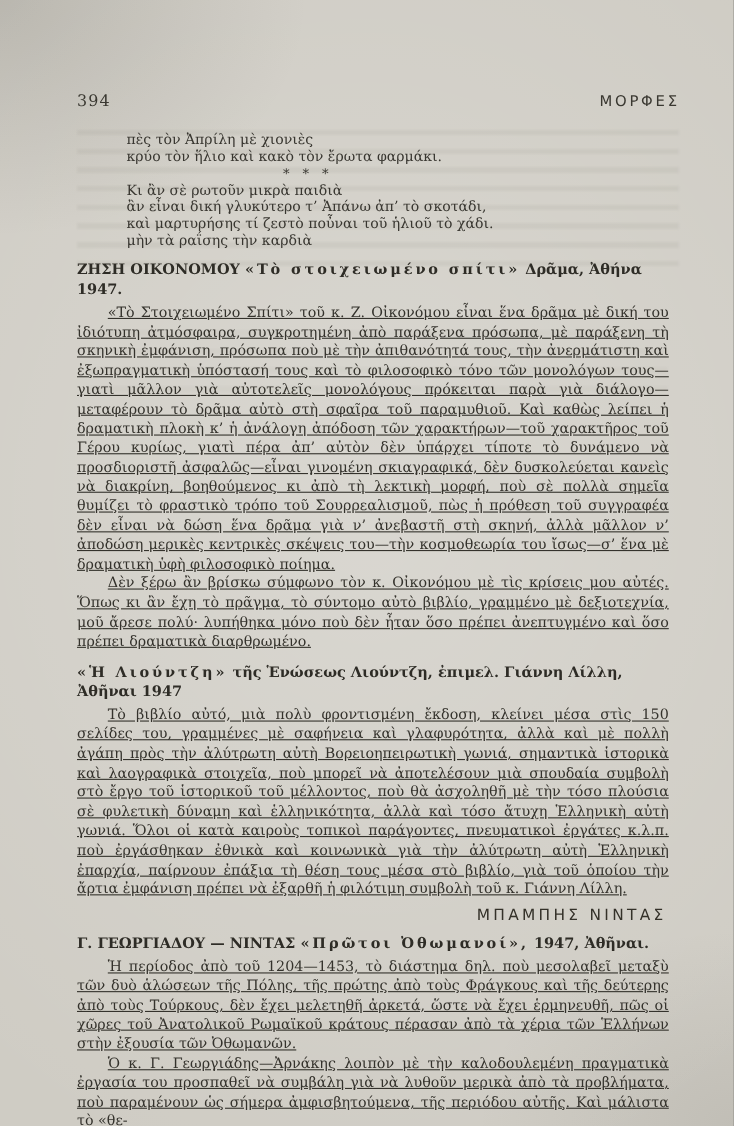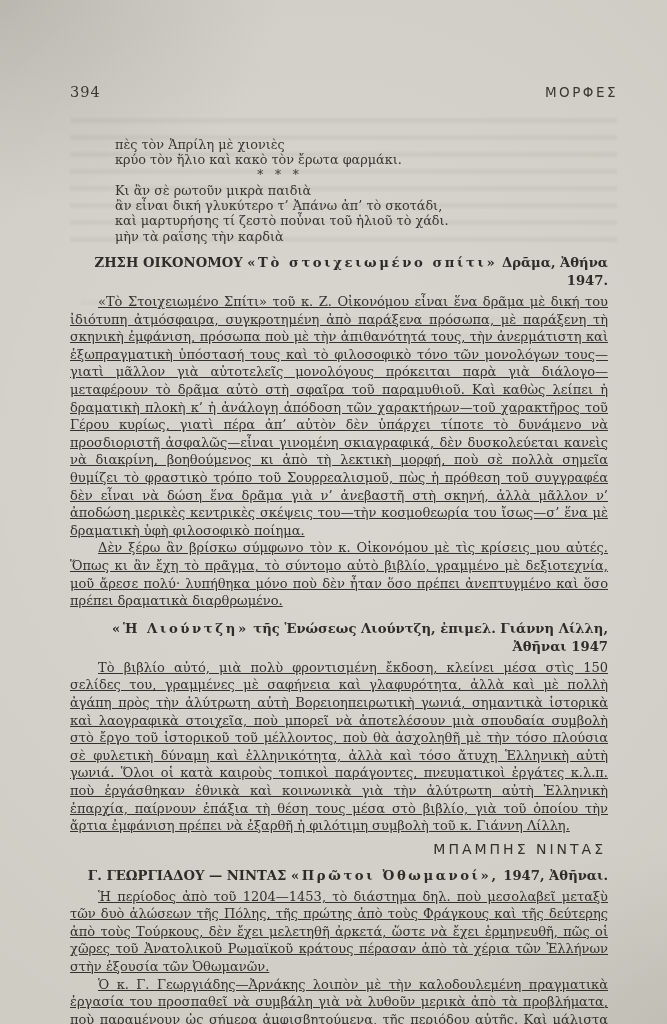--- a/index.html
+++ b/index.html
@@ -42,43 +42,42 @@
     justify-content: space-between;
     align-items: baseline;
     font-family: "DejaVu Sans", sans-serif;
     font-size: 13.5px;
     color: #3a3831;
   }
   .page-number { font-family: "DejaVu Serif", serif; font-size: 14.5px; letter-spacing: 1px; }
   .journal-title { letter-spacing: 2.5px; margin-right: -10px; }
 
   .poem {
-    margin: 37px 0 0 45px;
+    margin: 20px 0 0 45px;
     font-size: 12.8px;
     line-height: 15.3px;
     color: #383630;
   }
   .poem-line { white-space: nowrap; }
   .stars { width: 330px; text-align: center; letter-spacing: 4px; font-size: 12px; }
   .poem-sig {
     margin: 3px 0 0 185px;
     font-family: "DejaVu Sans", sans-serif;
     font-size: 14px;
     letter-spacing: 4px;
     color: #343129;
   }
 
   .review { margin-top: 8px; }
   .rev-head {
-    margin: 10px 0 3px 16px;
+    margin: 10px 0 3px 0;
     font-size: 13.2px;
     font-weight: bold;
     color: #2e2c26;
     line-height: 18px;
-    text-align: right;
   }
   .rh-title { letter-spacing: 2.6px; font-weight: bold; }
   .rh-imprint { font-weight: bold; }
 
   .review p {
     margin: 0;
     font-size: 13px;
     line-height: 17.6px;
     text-align: justify;
     text-indent: 28px;

